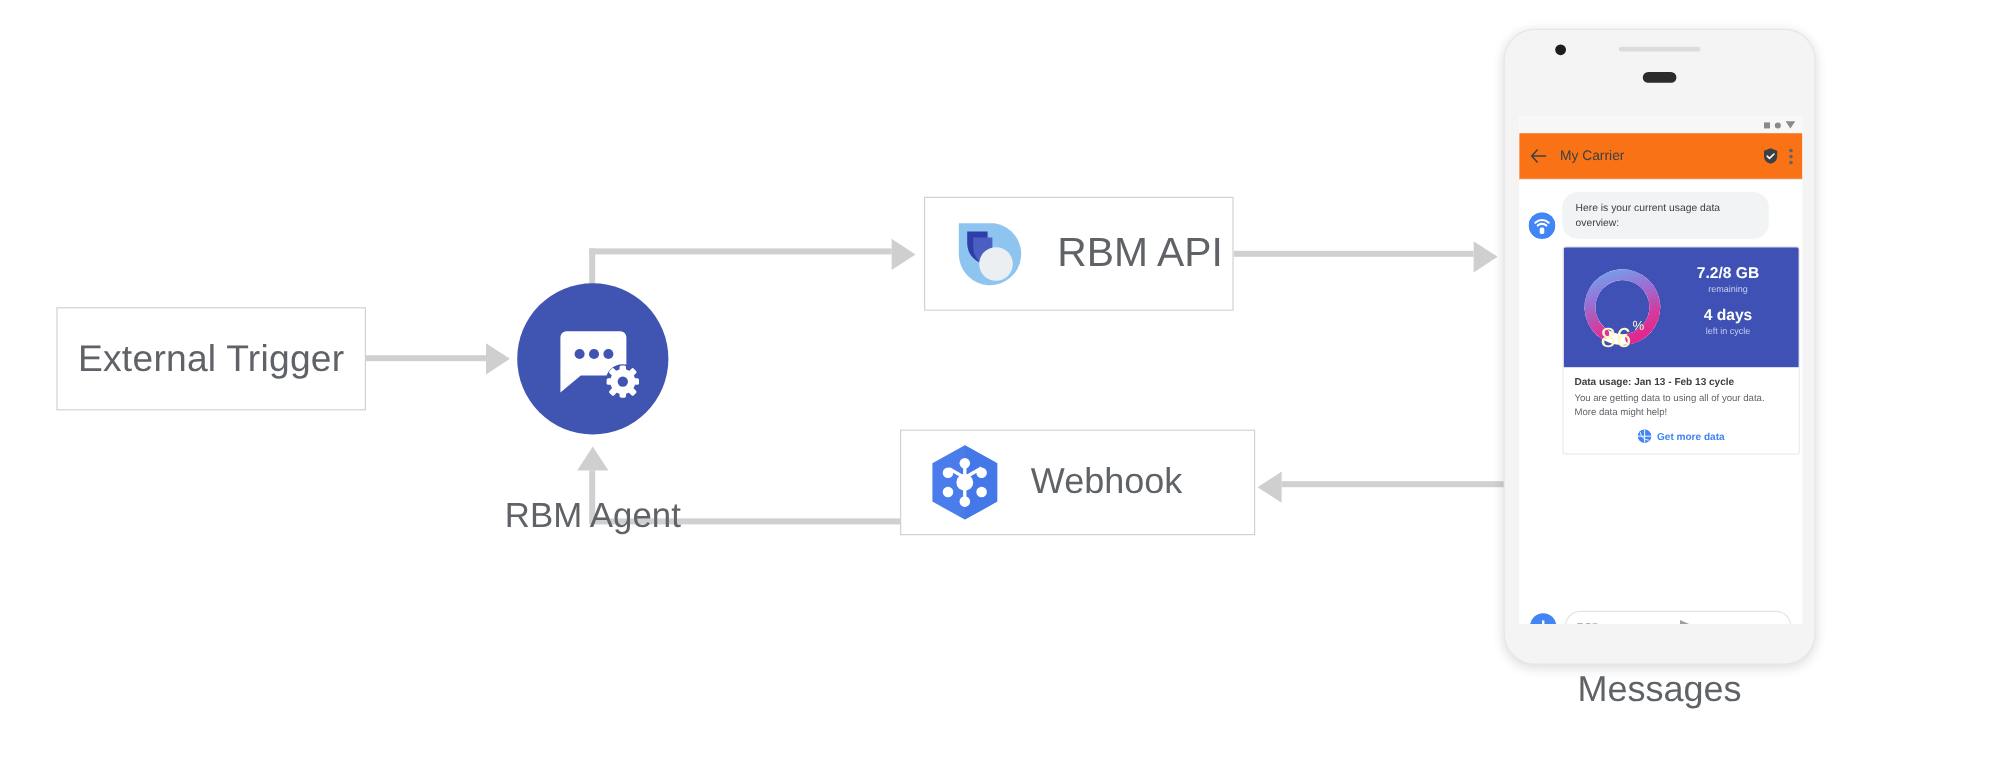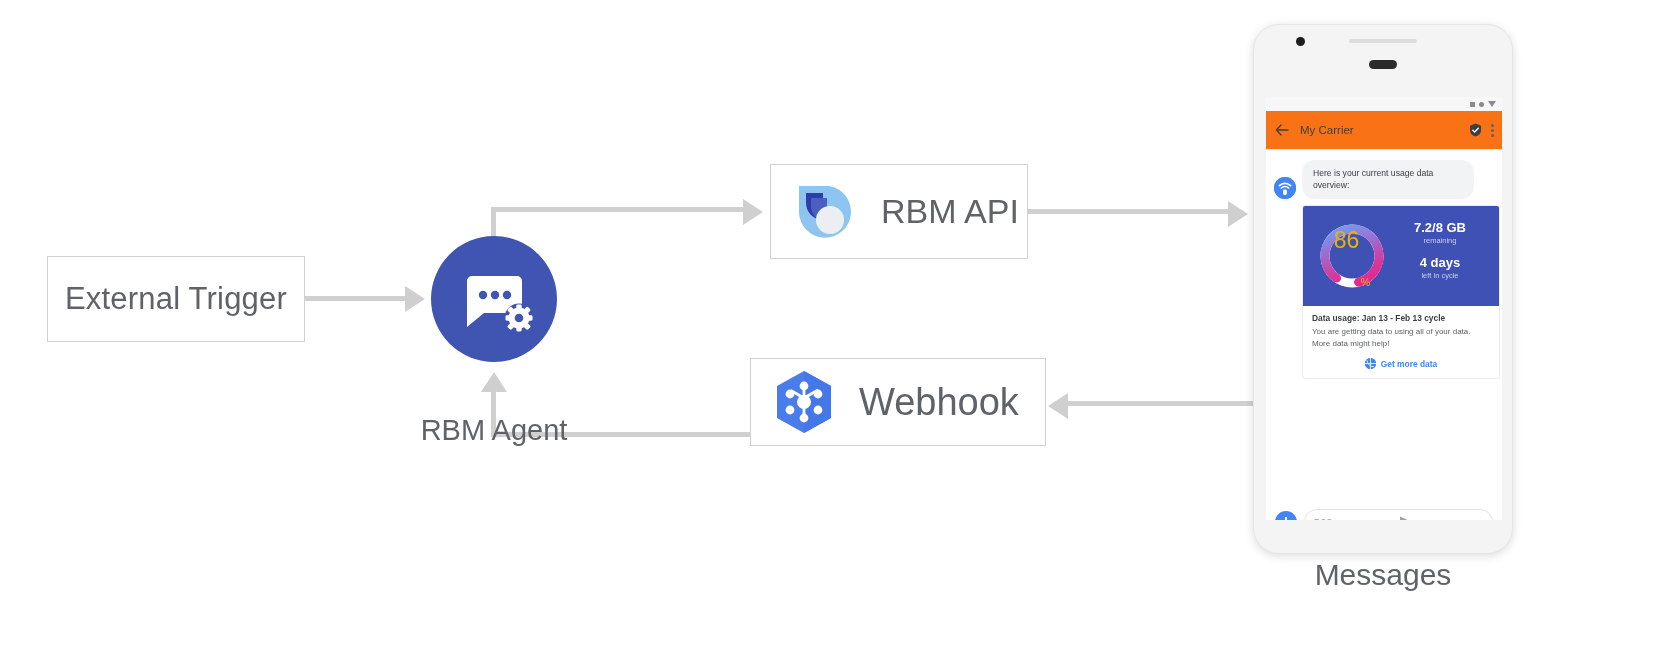--- a/index.html
+++ b/index.html
@@ -13,21 +13,21 @@
   .boxlabel{color:#5f6368;font-weight:300;white-space:nowrap;}
 
   #external-trigger{left:47px;top:256px;width:258px;height:86px;
                     justify-content:center;}
   #external-trigger .boxlabel{font-size:31px;letter-spacing:.2px;}
 
   #rbm-api-box{left:770px;top:164px;width:258px;height:95px;padding-left:18px;}
   #rbm-api-box .boxlabel{font-size:34px;margin-left:20px;}
 
   #webhook-box{left:750px;top:358px;width:296px;height:88px;padding-left:16px;}
-  #webhook-box .boxlabel{font-size:38px;margin-left:18px;}
+  #webhook-box .boxlabel{font-size:30px;margin-left:18px;}
 
   
   #rbm-agent-node{position:absolute;left:431px;top:236px;width:126px;height:126px;
                   border-radius:50%;background:#4054b2;}
   #rbm-agent-label{position:absolute;left:414px;top:414px;width:160px;
                    text-align:center;font-size:29px;color:#5f6368;font-weight:300;}
 
   
   .conn{position:absolute;background:#d0d0d0;}
   .conn.h{height:5px;}
@@ -82,23 +82,23 @@
   .avatar{width:22px;height:22px;border-radius:50%;background:#4285f4;flex:0 0 22px;
           position:relative;margin-top:8px;}
   .bubble{background:#f1f3f4;border-radius:13px;padding:7px 11px;font-size:8.6px;
           color:#3c4043;line-height:1.45;max-width:150px;}
 
   .card{margin:6px 0 0 28px;width:196px;border:1px solid #ececec;border-radius:3px;
         overflow:hidden;background:#fff;}
   .card-top{background:#3f51b5;height:100px;display:flex;align-items:center;
             padding:0 10px;box-sizing:border-box;}
   .gauge{position:relative;width:78px;height:78px;flex:0 0 78px;}
-  .gauge-txt{position:absolute;left:0;top:10px;width:78px;height:78px;
-             display:flex;align-items:flex-start;justify-content:center;
-             color:#eab308;font-size:23px;font-weight:300;}
+  .gauge-txt{position:absolute;left:0;top:0;width:78px;height:78px;
+             display:flex;align-items:flex-end;justify-content:center;
+             color:#fef9c3;font-size:23px;font-weight:300;}
   .gauge-pct{font-size:11px;align-self:flex-end;margin-bottom:17px;margin-left:1px;}
   .card-right{flex:1;text-align:center;color:#fff;}
   .big{font-size:13px;font-weight:700;line-height:1.15;}
   .sub{font-size:7.5px;color:#c7cdf0;margin-bottom:11px;}
   .card-body{padding:7px 9px 9px 9px;}
   .card-h{font-size:8.4px;font-weight:700;color:#3c4043;margin-bottom:3px;}
   .card-p{font-size:8px;color:#5f6368;line-height:1.45;}
   .card-action{display:flex;align-items:center;justify-content:center;gap:5px;
                margin-top:9px;}
   .globe{width:11px;height:11px;border-radius:50%;background:#4285f4;flex:0 0 11px;

